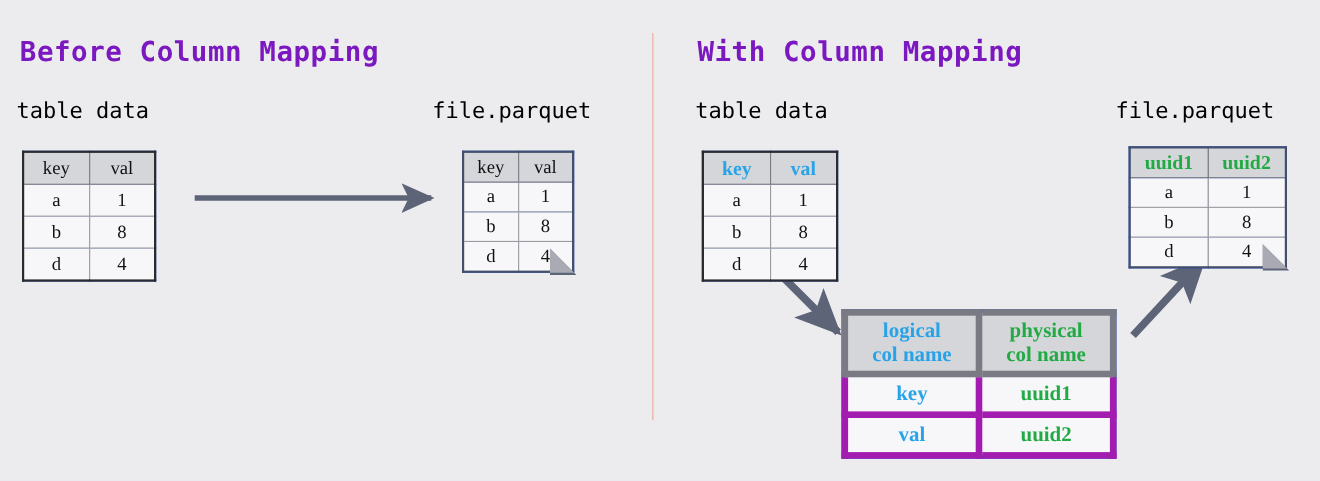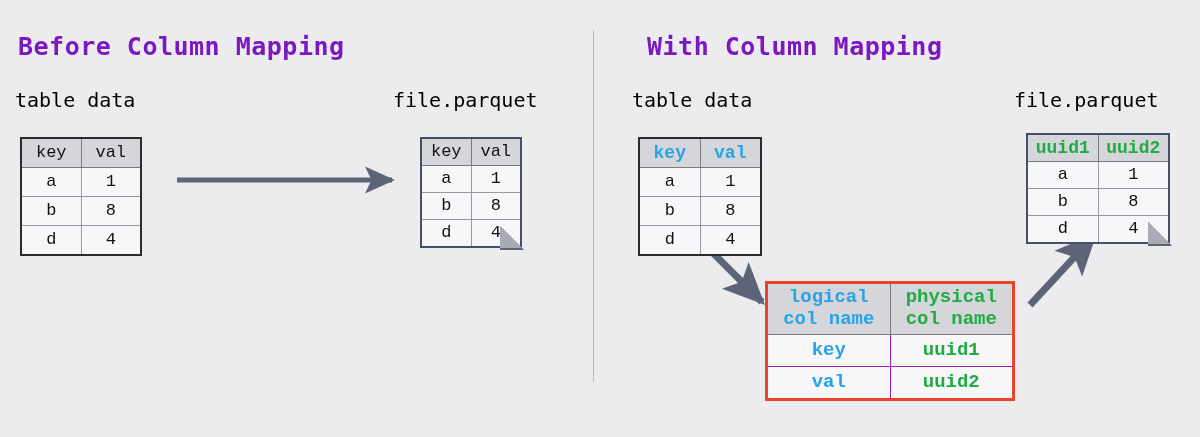--- a/index.html
+++ b/index.html
@@ -40,21 +40,21 @@
   .divider {
     position: absolute;
     width: 1px;
     background: #eda896;
   }
 
   
   .tbl {
     position: absolute;
     border-collapse: collapse;
-    font-family: Liberation Mono, monospace;
+    font-family: Liberation Serif, serif;
     background: #1d4ed8;
     table-layout: fixed;
   }
   .tbl td {
     text-align: center;
     vertical-align: middle;
     font-size: 17px;
     color: #111;
     border: 1px solid #9a9aa2;
     padding: 0;
@@ -98,21 +98,21 @@
   }
 
   
   .tbl-map {
     border: 3px solid #e8432b;
   }
   .tbl-map td {
     font-size: 19px;
     font-weight: bold;
     height: 31px;
-    border: 1px solid #a21caf;
+    border: 6px solid #a21caf;
   }
   .tbl-map tr.hdr td {
     height: 50px;
     font-size: 19px;
   }
   .c-blue  { color: #29a3e8 !important; }
   .c-green { color: #22aa44 !important; }
   .hdr-blue  { color: #29a3e8 !important; font-weight: bold; }
   .hdr-green { color: #22aa44 !important; font-weight: bold; text-align: center; }
 
@@ -191,21 +191,21 @@
       <tr>
         <td>d</td>
         <td>4</td>
       </tr>
     </tbody>
       </table>
     <span class="fold-edge" style="right:-2px; bottom:-2px;"></span>
     <span class="fold" style="right:0px; bottom:0px;"></span>
   </div>
 
-  <div class="panel-title" style="left:647px; top:32px;">With Column Mapping</div>
+  <div class="panel-title" style="left:634px; top:32px;">With Column Mapping</div>
 
   <div class="caption" style="left:632px; top:88px;">table data</div>
 
   <table class="tbl tbl-plain tbl-cm" style="left:638px; top:137px; width:124px;">
     <tbody>
         <tr class="hdr">
       <td class="hdr-blue">key</td>
       <td class="hdr-blue">val</td>
     </tr>
     <tr>

